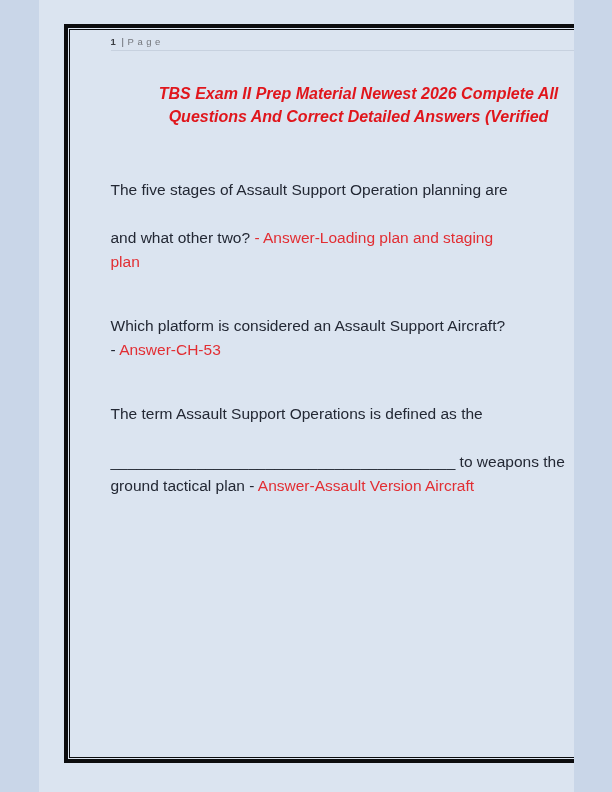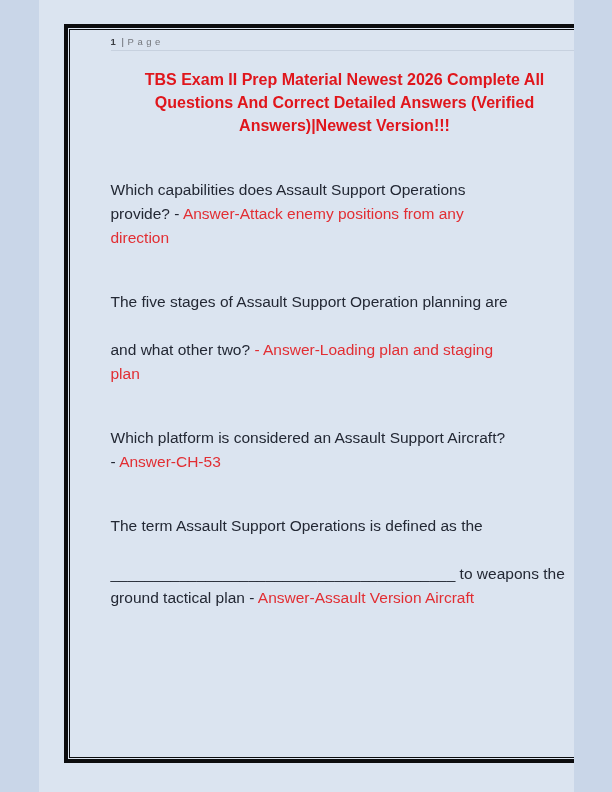--- a/index.html
+++ b/index.html
@@ -35,26 +35,27 @@
   .header-rule{
     position:absolute;
     left:72px;top:50px;
     width:468px;height:1px;
     background:#c7d1df;
   }
   .title{
     position:absolute;
     left:72px;top:68px;
     width:468px;
-    margin:0;
+    margin:14px;
     text-align:center;
     font-size:16px;
     font-weight:bold;
     line-height:23px;
     color:var(--title-red,#e0161c);
+    font-style:italic;
   }
   .questions{
     position:absolute;
     left:72px;top:178px;
     width:500px;
     font-size:15.5px;
     line-height:24px;
     color:var(--text,#232834);
   }
   .question{margin:0 0 40px 0;}
@@ -70,22 +71,21 @@
   </div>
 
   <div class="page-header">
     <span class="num">1</span>
     <span class="sep">|</span>
     <span class="lbl">Page</span>
   </div>
 
   <div class="header-rule"></div>
 
-  <h1 class="title" id="doc-title"><span>TBS Exam II Prep Material Newest 2026 Complete All</span><br><span>Questions And Correct Detailed Answers (Verified</span><br><span>Answers)|Newest Version!!!</span></h1>
+  <h1 class="title" id="doc-title"><span>TBS Exam II Prep Material Newest 2026 Complete All</span><br><span>Questions And Correct Detailed Answers (Verified</span><br></h1>
 
   <div class="questions" id="questions">
-      <div class="question"><span class="">Which capabilities does Assault Support Operations</span><br><span class="">provide? - </span><span class="red">Answer-Attack enemy positions from any</span><br><span class="red">direction</span></div>
       <div class="question"><span class="">The five stages of Assault Support Operation planning are</span><br><br><span class="">and what other two? </span><span class="red">- Answer-Loading plan and staging</span><br><span class="red">plan</span></div>
       <div class="question"><span class="">Which platform is considered an Assault Support Aircraft?</span><br><span class="">- </span><span class="red">Answer-CH-53</span></div>
       <div class="question"><span class="">The term Assault Support Operations is defined as the</span><br><br><span class="">________________________________________ to weapons the</span><br><span class="">ground tactical plan - </span><span class="red">Answer-Assault Version Aircraft</span></div>
     </div>
 
 </div>
 
 </body></html>

